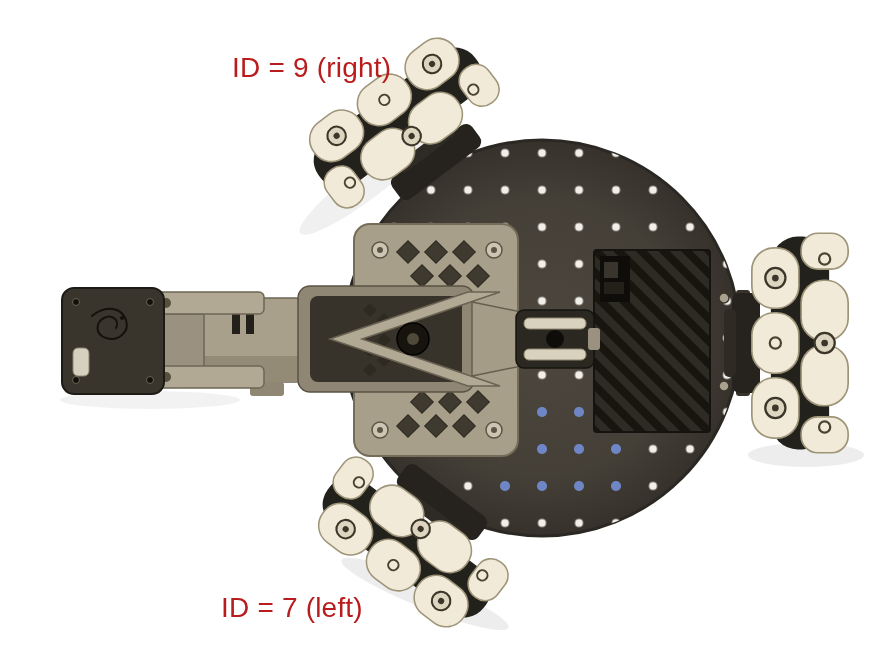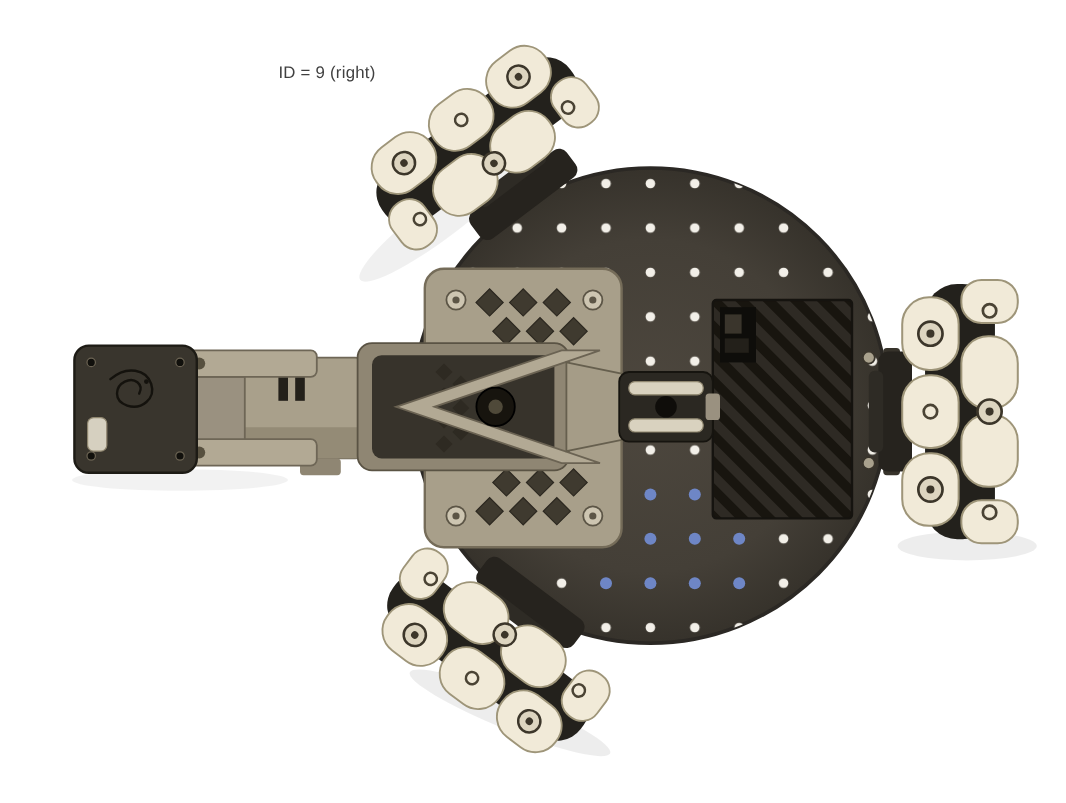--- a/index.html
+++ b/index.html
@@ -7,22 +7,22 @@
     position: relative;
     width: 888px;
     height: 669px;
     background: #ffffff;
     overflow: hidden;
     font-family: "Liberation Sans", sans-serif;
   }
   svg.render { position: absolute; left: 0; top: 0; }
   .anno {
     position: absolute;
-    color: #404040;
-    font-size: 14px;
+    color: #b91c1c;
+    font-size: 28px;
     font-weight: 400;
     white-space: nowrap;
     letter-spacing: 0.2px;
   }
   .anno-right { left: 232px; top: 52px; }
   .anno-back  { left: 733px; top: 197px; }
   .anno-left  { left: 221px; top: 592px; }
 </style>
 </head>
 <body>
@@ -202,14 +202,15 @@
         </g>
       </g>
     </g>
 
     <use href="#omniwheel" transform="translate(398,118) rotate(53) scale(1.03)"></use>
     <use href="#omniwheel" transform="translate(800,343) scale(1.12)"></use>
     <use href="#omniwheel" transform="translate(407,547) rotate(-53) scale(1.03)"></use>
   </svg>
 
   <div class="anno anno-right">ID = 9 (right)</div>
+  <div class="anno anno-left">ID = 7 (left)</div>
 
 </div>
 
 </body></html>

